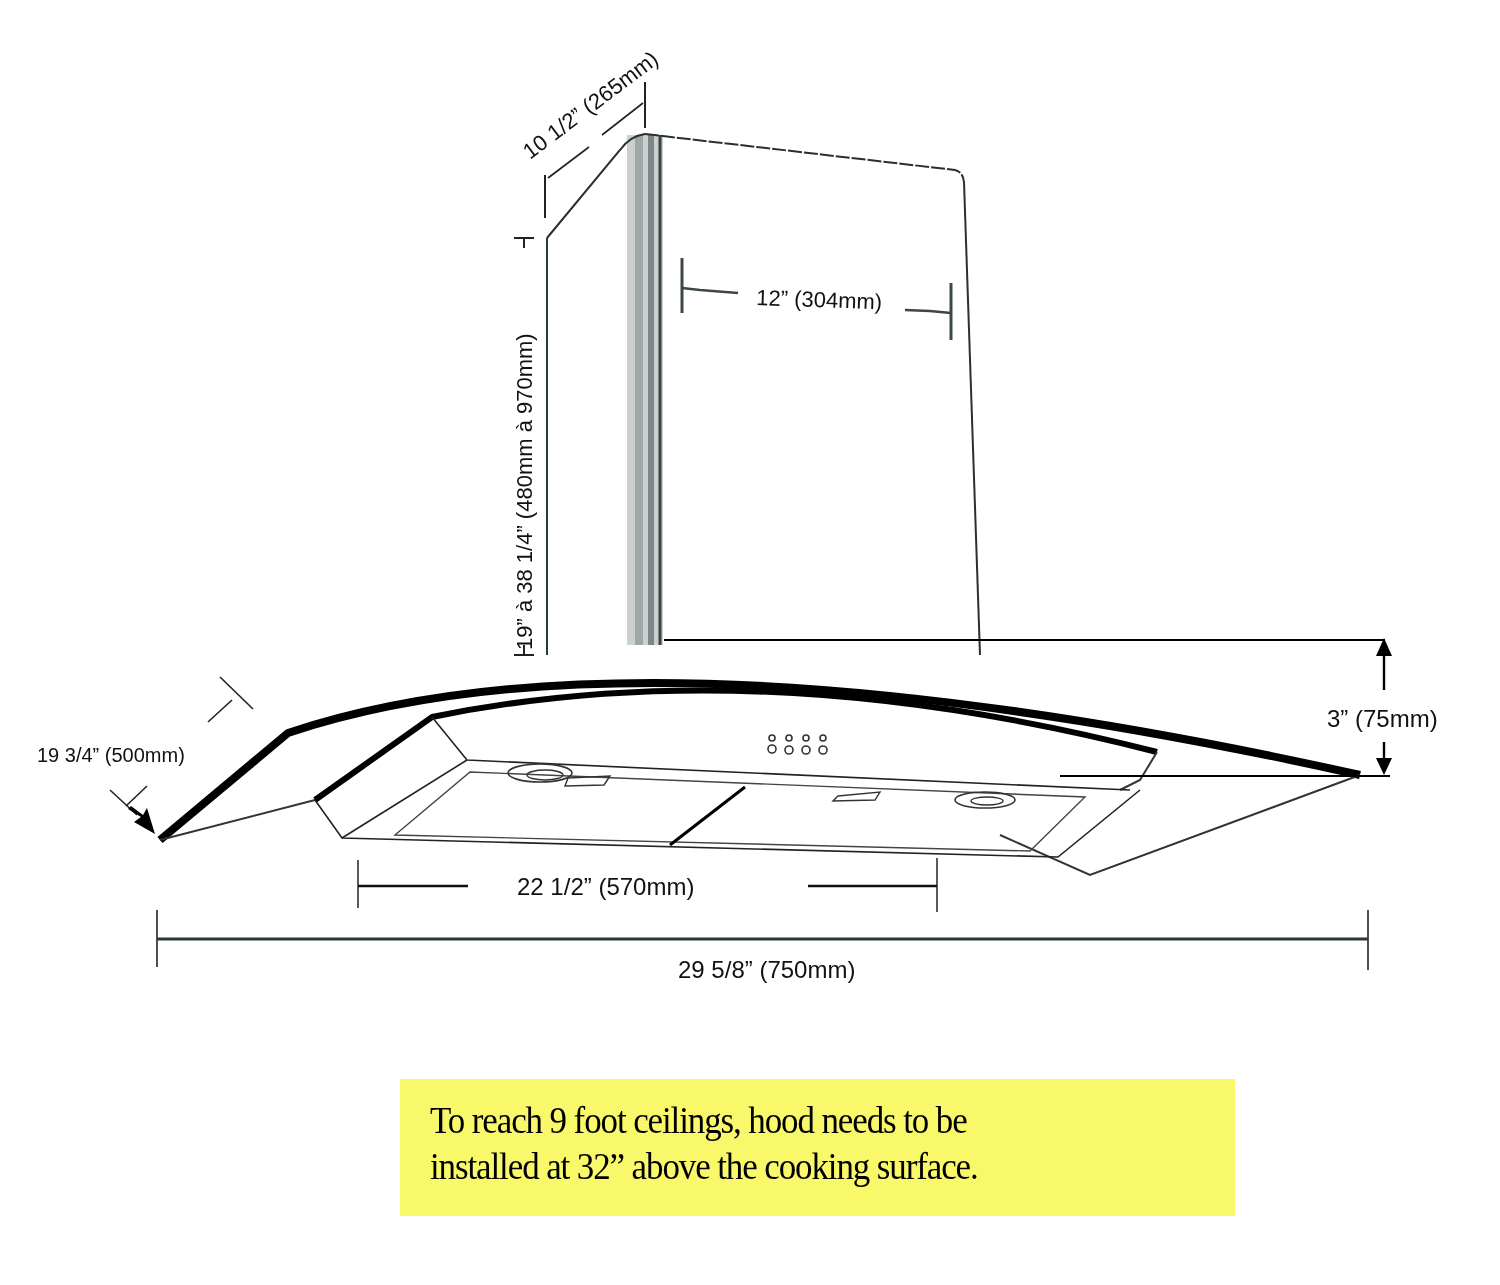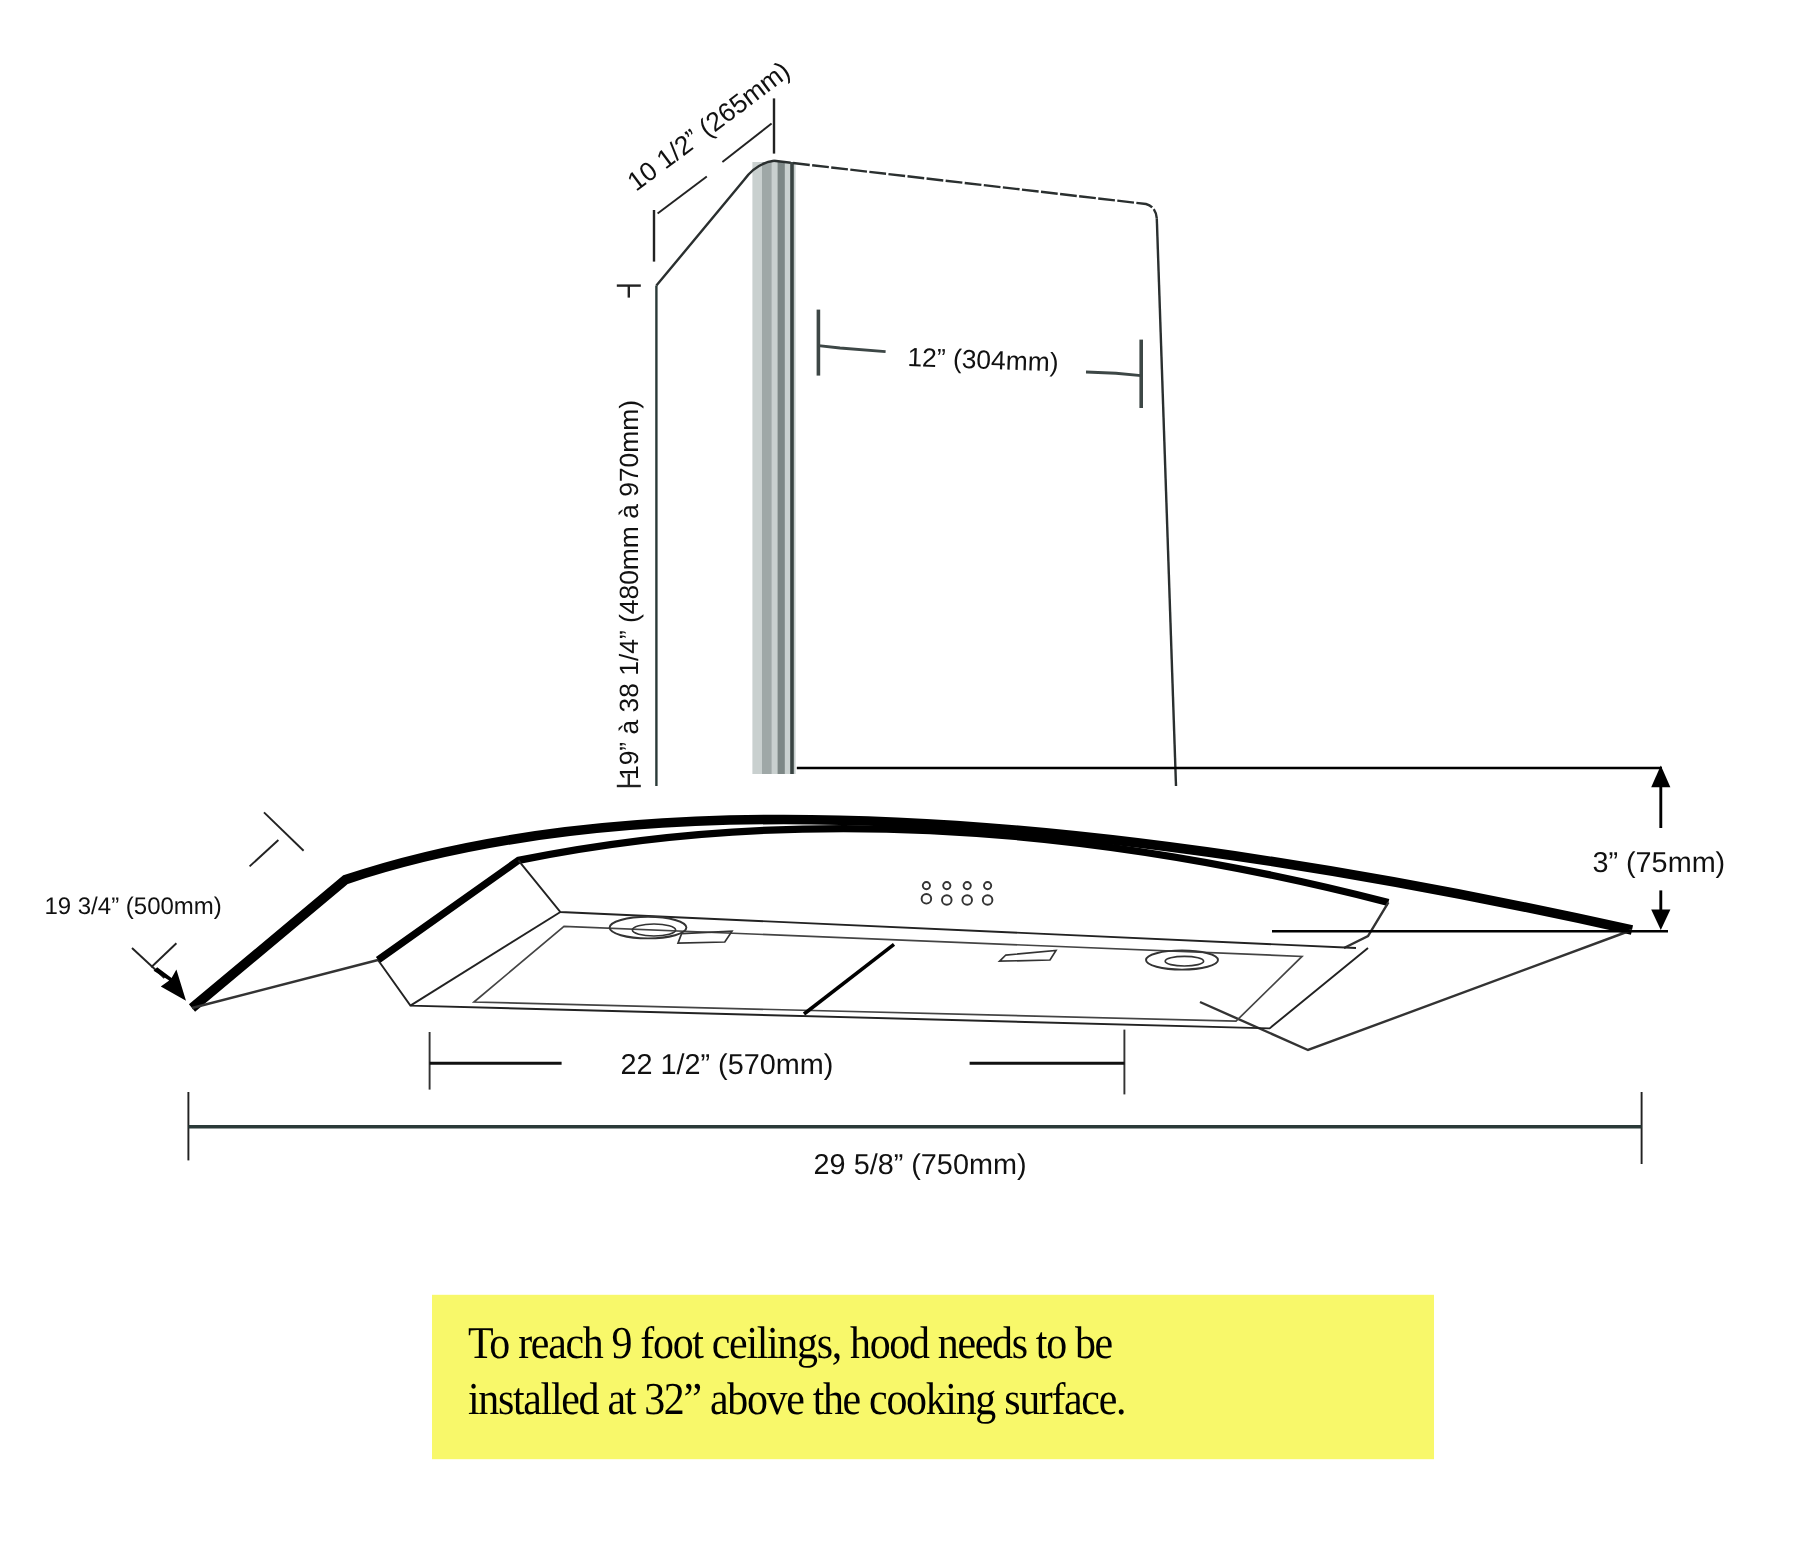--- a/index.html
+++ b/index.html
@@ -1,19 +1,19 @@
 <!DOCTYPE html>
 <html><head>
 <meta charset="utf-8">
 <style>
   html, body { margin:0; padding:0; background:#ffffff; }
   body { width:1500px; height:1285px; position:relative; overflow:hidden; font-family:"Liberation Sans", sans-serif; }
   svg.drawing { position:absolute; left:0; top:0; width:1500px; height:1285px; }
   .dim-text { font-family:"Liberation Sans", sans-serif; font-size:22px; fill:#111; }
-  .note-box { position:absolute; left:360px; top:1079px; width:835px; height:137px; background:#f8f86a; }
+  .note-box { position:absolute; left:400px; top:1079px; width:835px; height:137px; background:#f8f86a; }
   .note-text { position:absolute; left:30px; top:18px; font-family:"Liberation Serif", serif; font-size:38px; line-height:46px; color:#000; letter-spacing:-1.2px; transform:scaleX(0.92); transform-origin:left top; white-space:nowrap; }
   .note-line { display:block; }
 </style>
 </head>
 <body>
 
 <svg class="drawing" viewBox="0 0 1500 1285" xmlns="http://www.w3.org/2000/svg">
 
   <g>
 

